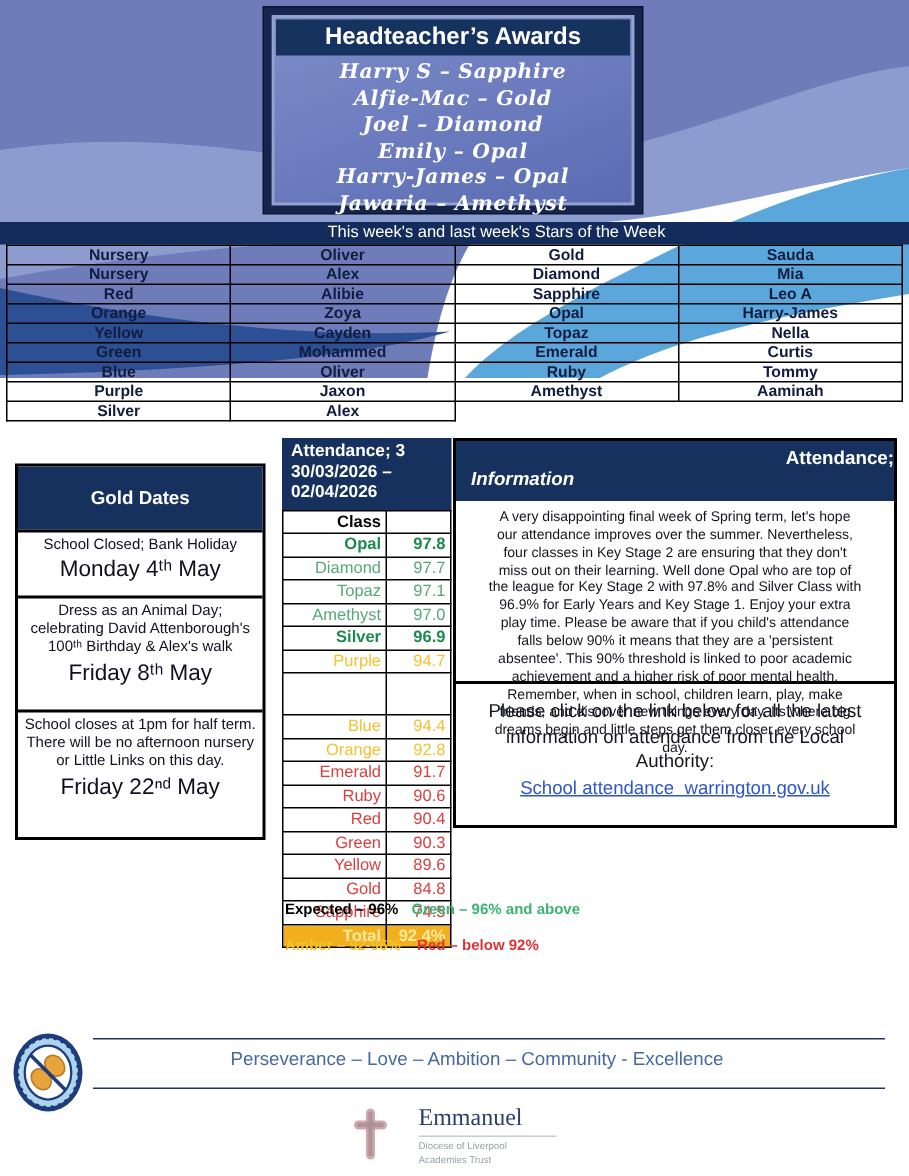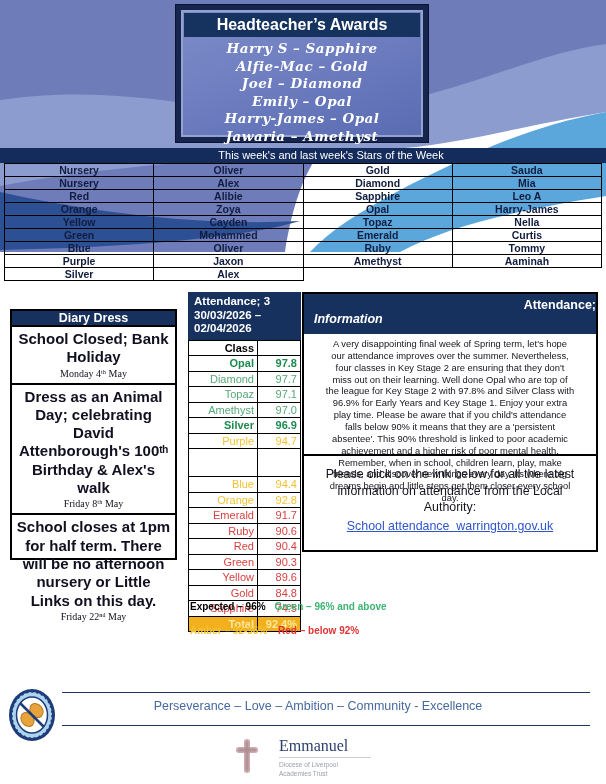--- a/index.html
+++ b/index.html
@@ -28,22 +28,22 @@
   .stars-table td{border:1px solid #000;height:12px;padding:0;font-size:10.5px;font-weight:600;
     color:#111c3f;text-align:center;overflow:hidden;}
   .stars-table td.blank{border:none;background:transparent;}
 
   
   .diary{position:absolute;left:10px;top:309px;width:167px;height:251px;border:2px solid #000;
     box-sizing:border-box;background:#fff;display:flex;flex-direction:column;}
   .diary-header{height:42px;background:#17315f;color:#fff;font-size:12.5px;font-weight:bold;
     display:flex;align-items:center;justify-content:center;}
   .diary-event{border-top:2px solid #000;text-align:center;padding:3px 4px;box-sizing:border-box;}
-  .diary-event .ev-text{font-size:15px;font-weight:bold;color:#101020;line-height:1.22;}
-  .diary-event .ev-date{font-size:10px;color:#101020;line-height:1.3;font-family:Liberation Serif, serif;}
+  .diary-event .ev-text{font-size:10px;font-weight:normal;color:#101020;line-height:1.22;}
+  .diary-event .ev-date{font-size:15px;color:#101020;line-height:1.3;}
   .diary-event:nth-of-type(2){flex:0 0 44px;}
   .diary-event:nth-of-type(3){flex:0 0 76px;}
   .diary-event:nth-of-type(4){flex:1;}
 
   
   .att-wrap{position:absolute;left:188px;top:292px;width:113px;}
   .att-header{background:#17315f;color:#fff;font-size:11.5px;font-weight:bold;line-height:1.18;
     padding:3px 5px 4px 6px;box-sizing:border-box;width:113px;}
   .att-table{border-collapse:collapse;table-layout:fixed;width:113px;}
   .att-table td,.att-table th{border:1px solid #000;padding:0 3px;height:14.5px;font-size:11px;
@@ -167,21 +167,21 @@
         <tr>
           <td>Silver</td>
           <td>Alex</td>
           <td class="blank"></td>
           <td class="blank"></td>
         </tr>
       </tbody>
   </table>
 
   <div class="diary">
-    <div class="diary-header">Diary Dress</div>
+    <div class="diary-header">Gold Dates</div>
     <div class="diary-event">
       <div class="ev-text">School Closed; Bank Holiday</div>
       <div class="ev-date">Monday 4ᵗʰ May</div>
     </div>
     <div class="diary-event">
       <div class="ev-text">Dress as an Animal Day; celebrating David Attenborough's 100ᵗʰ Birthday &amp; Alex's walk</div>
       <div class="ev-date">Friday 8ᵗʰ May</div>
     </div>
     <div class="diary-event">
       <div class="ev-text">School closes at 1pm for half term. There will be no afternoon nursery or Little Links on this day.</div>

